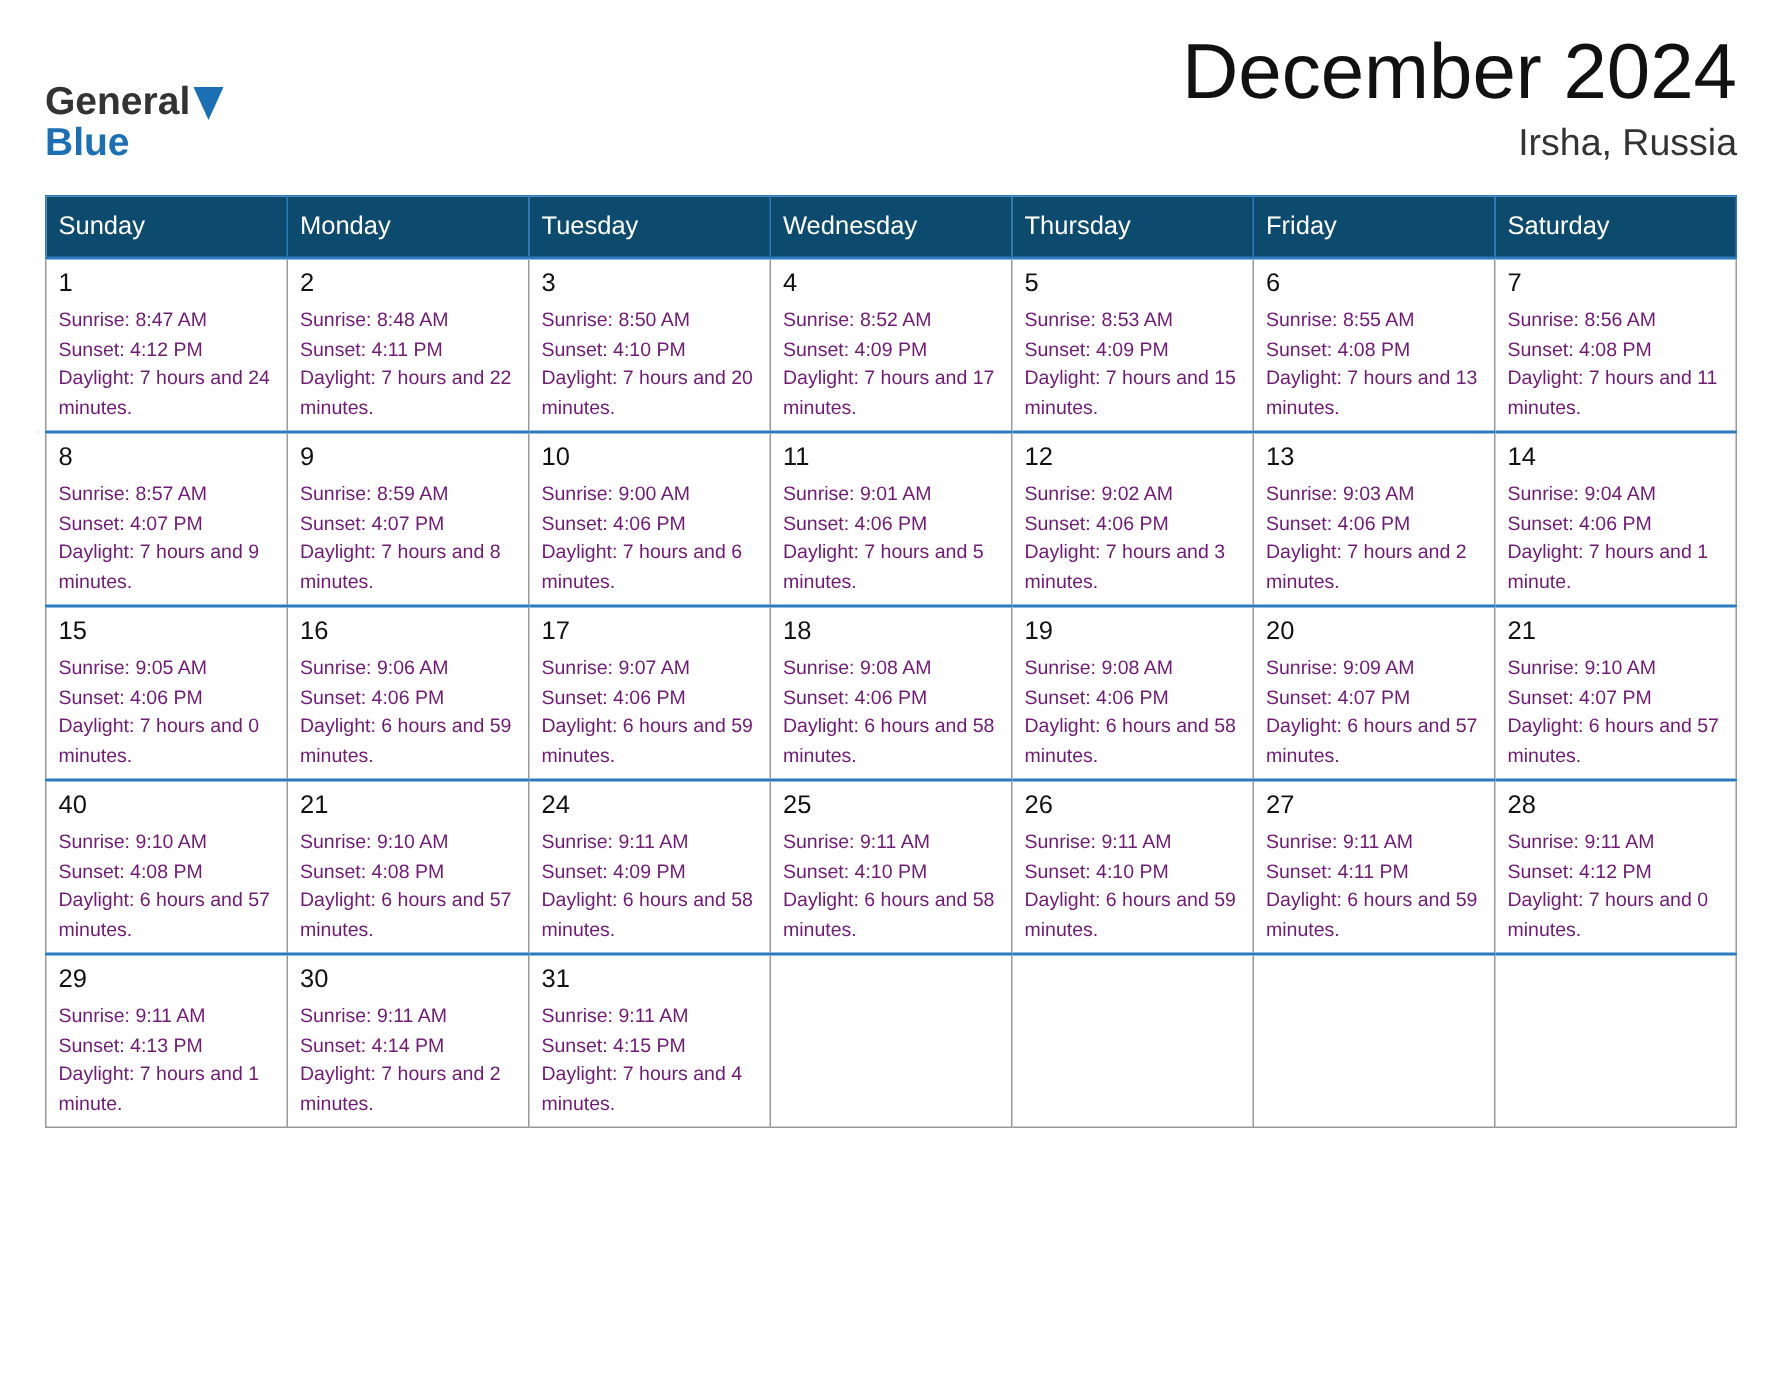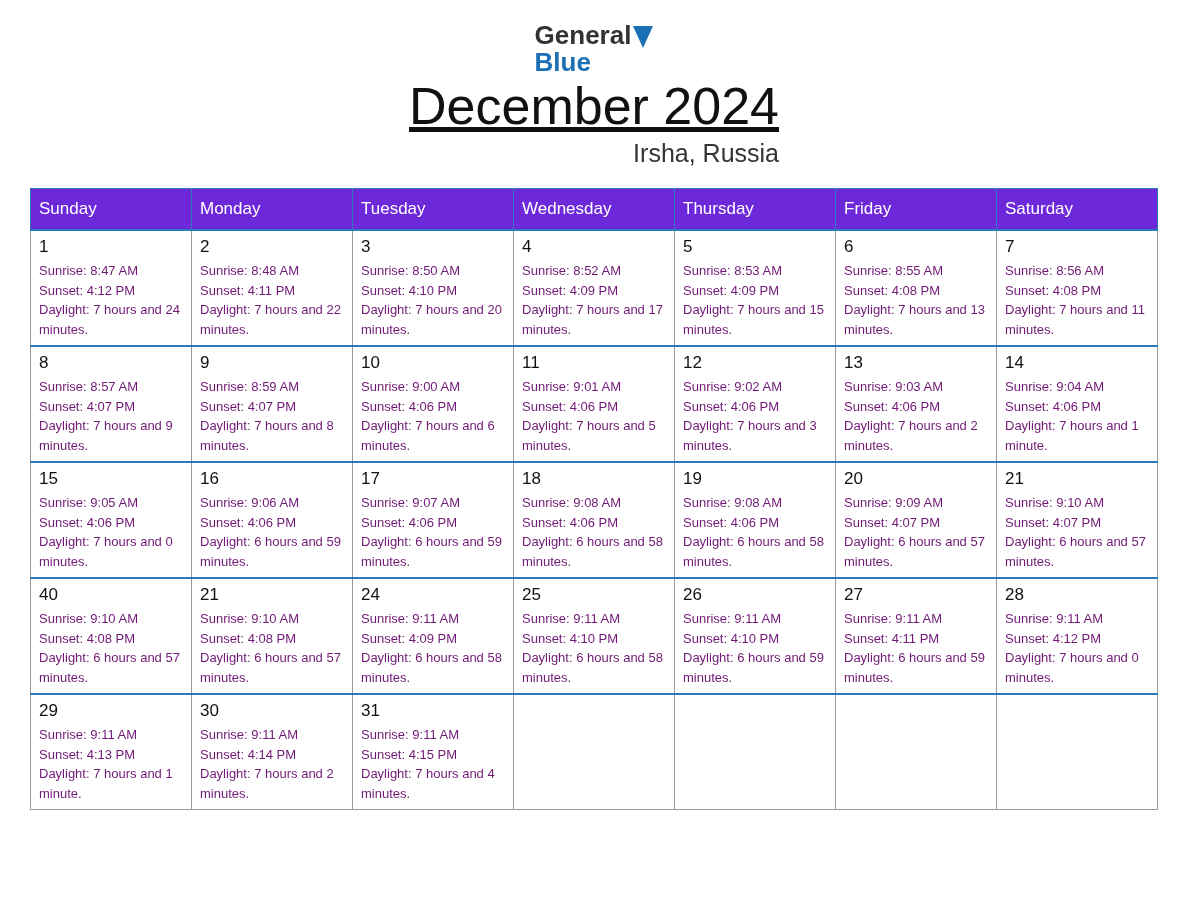--- a/index.html
+++ b/index.html
@@ -6,23 +6,22 @@
     body {
       font-family: Arial, sans-serif;
       background: #fff;
       width: 1188px;
       min-height: 918px;
       padding: 20px 30px;
     }
     .header {
       display: flex;
       justify-content: space-between;
-      align-items: center;
+      align-items: flex-end;
       margin-bottom: 20px;
-      flex-direction: column;
     }
     .logo {
       display: flex;
       align-items: center;
       gap: 4px;
     }
     .logo-text-general {
       font-size: 26px;
       font-weight: bold;
       color: #333;
@@ -42,34 +41,33 @@
       margin-top: -4px;
     }
     .title-block {
       text-align: right;
     }
     .month-title {
       font-size: 52px;
       font-weight: normal;
       color: #111;
       line-height: 1.1;
-      text-decoration: underline;
     }
     .location {
       font-size: 25px;
       color: #333;
       margin-top: 4px;
     }
     .calendar {
       width: 100%;
       border-collapse: collapse;
       table-layout: fixed;
     }
     .calendar th {
-      background-color: #6d28d9;
+      background-color: #0c4a6e;
       color: #fff;
       padding: 10px 8px;
       text-align: left;
       font-size: 17px;
       font-weight: normal;
       border: 1px solid #2b7abf;
     }
     .calendar td {
       vertical-align: top;
       padding: 6px 8px;

